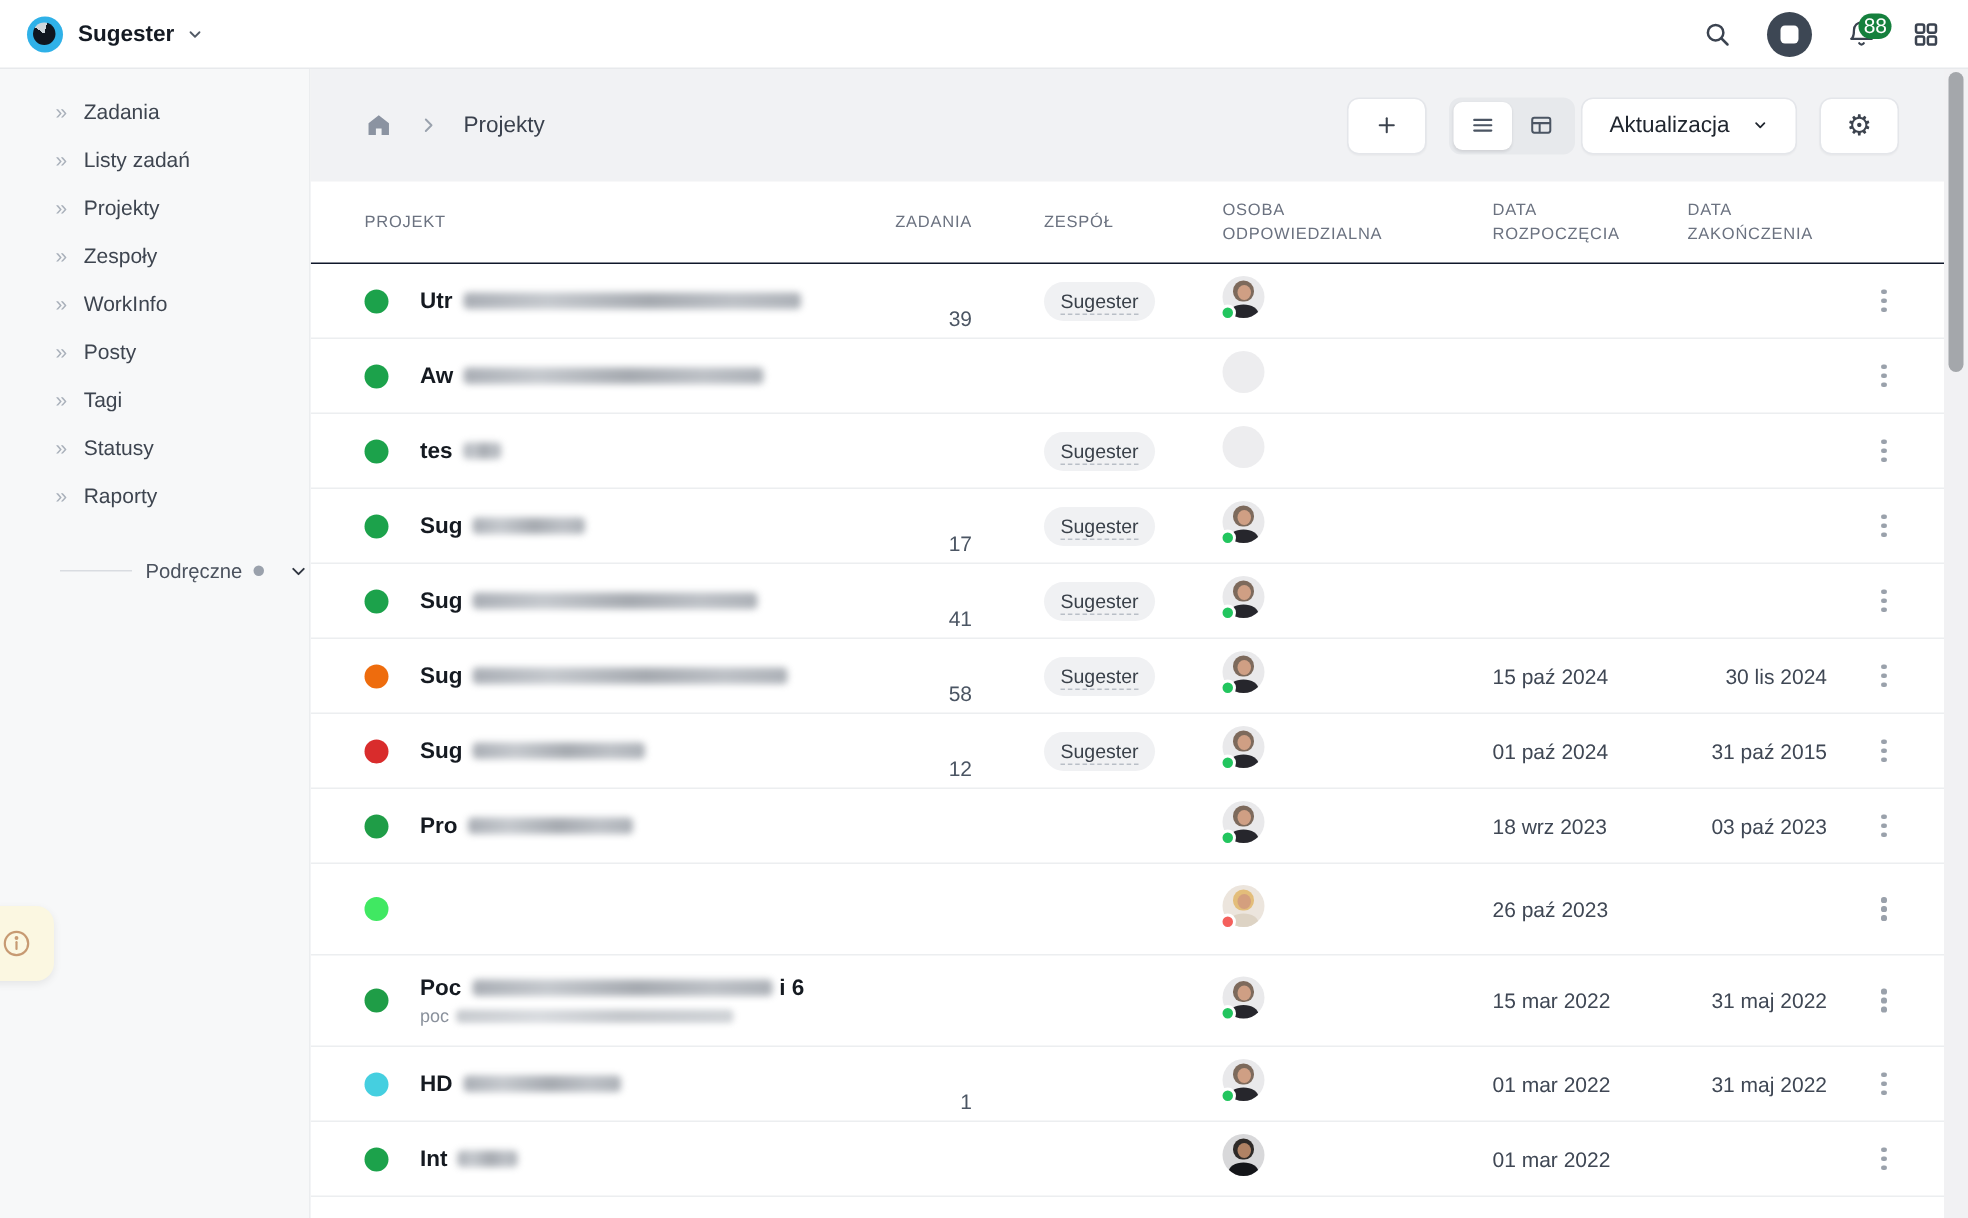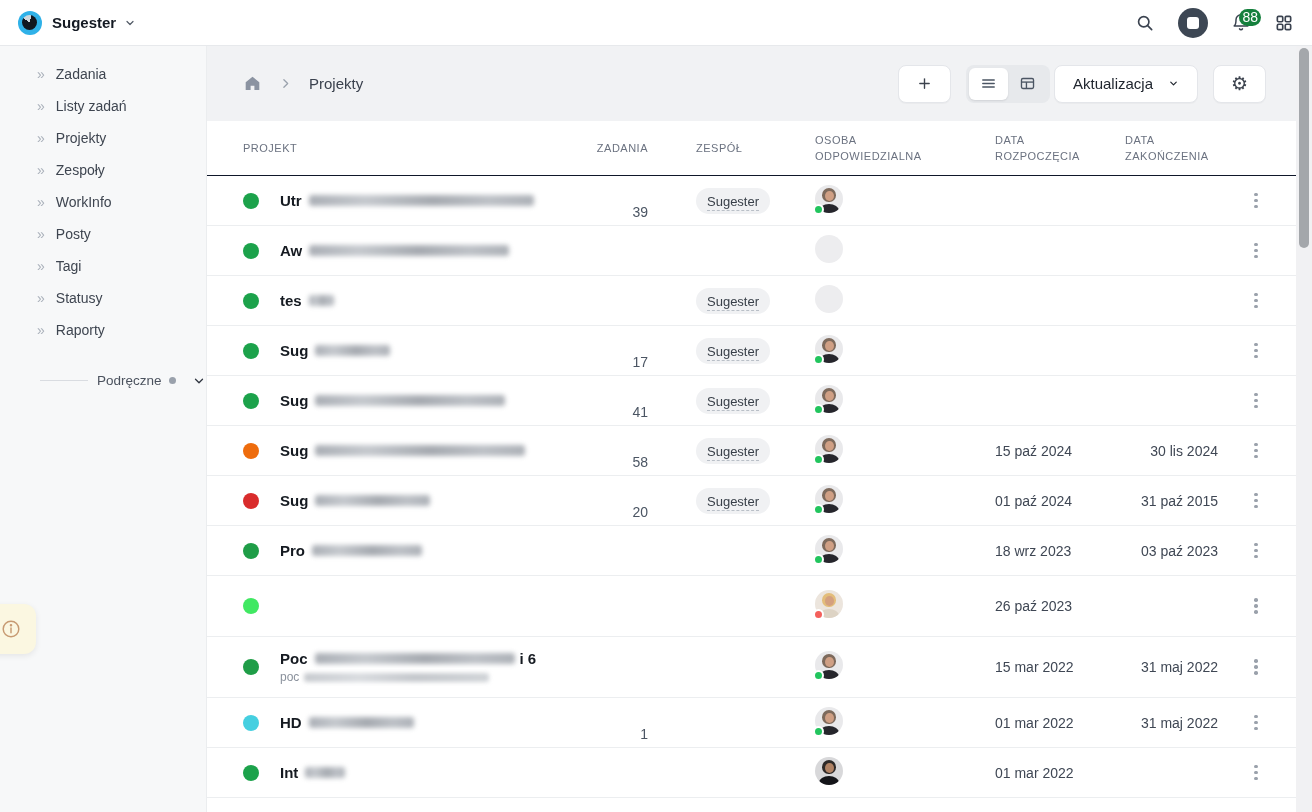--- a/index.html
+++ b/index.html
@@ -482,21 +482,21 @@
     <div class="cell c-project">
       <span class="dot" style="background: rgb(217, 44, 44);"></span>
       <div class="name-wrap">
         <div class="name-line">
           <span class="name-prefix">Sug</span>
                   <span class="blur-bar" style="width: 115px;"></span>
         </div>
 
       </div>
     </div>
-    <div class="cell c-tasks">20</div>
+    <div class="cell c-tasks">12</div>
     <div class="cell c-team">
       <span class="badge"><span>Sugester</span></span>
     </div>
     <div class="cell c-owner">
       <span class="avatar-wrap">
         <span class="avatar" style="background: rgb(233, 233, 235);">
                   <span class="av-hair" style="background: rgb(125, 106, 92);"></span>
                   <span class="av-face" style="background: rgb(207, 159, 132);"></span>
                   <span class="av-body" style="background: rgb(38, 38, 44);"></span>
                 </span>

